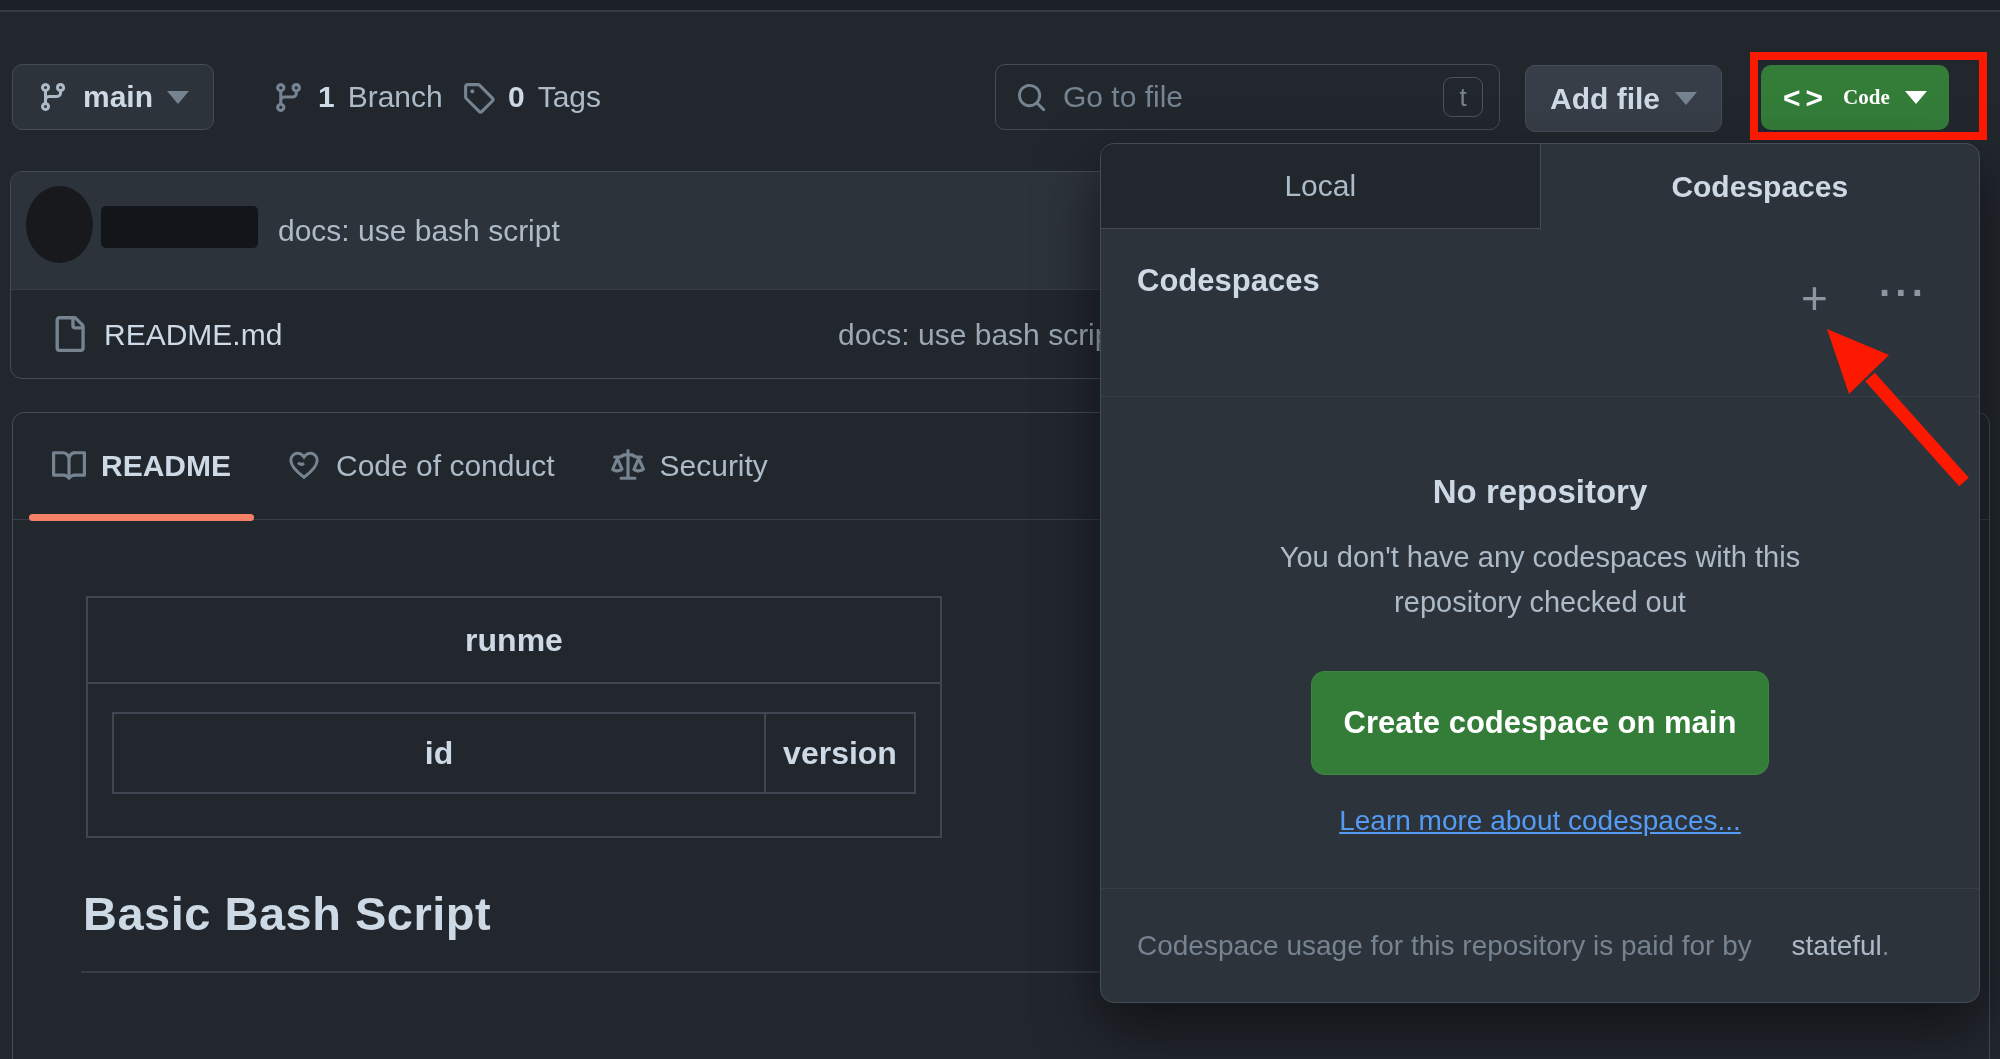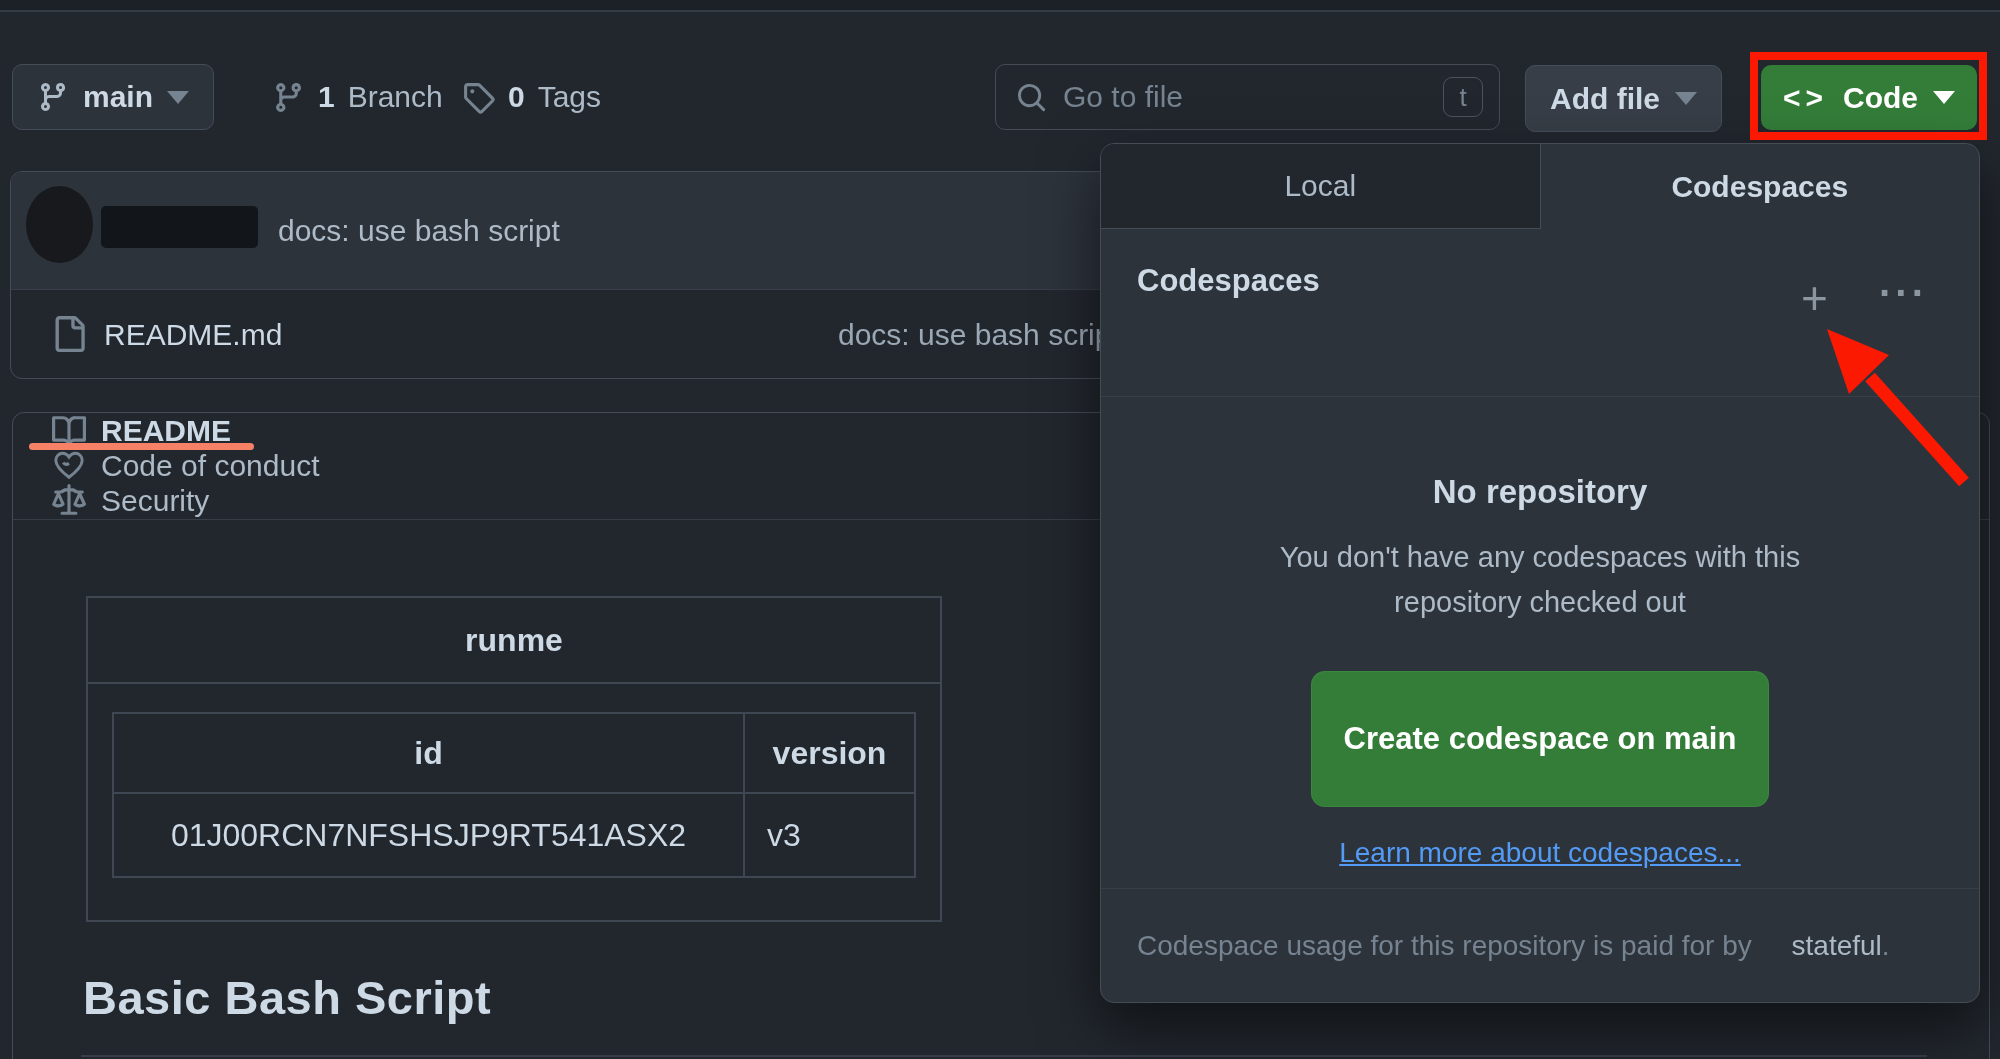--- a/index.html
+++ b/index.html
@@ -36,21 +36,21 @@
   .search-box input::placeholder{color:#768390;}
   .kbd{width:40px;height:40px;box-sizing:border-box;border:1px solid #4a535e;border-radius:9px;
     color:#768390;font-size:26px;display:flex;align-items:center;justify-content:center;}
 
   .addfile-btn{left:1525px;top:65px;height:67px;padding:0 24px;gap:15px;
     background:#373e47;border:1px solid #454e59;}
   .addfile-btn .label{font-size:30px;font-weight:700;color:#cdd9e5;}
 
   .code-btn{left:1761px;top:65px;height:65px;padding:0 22px;gap:15px;background:#347d39;}
   .code-btn .glyph{color:#fff;font-weight:700;font-size:30px;letter-spacing:5px;}
-  .code-btn .label{color:#fff;font-weight:700;font-size:30px;}
+  .code-btn .label{color:#fff;font-weight:700;font-size:21px;font-family:Liberation Serif, serif;}
   .code-btn .caret{border-top-color:#fff;}
 
   .code-highlight{left:1750px;top:52px;width:237px;height:88px;box-sizing:border-box;
     border:8px solid #fb1902;z-index:50;pointer-events:none;}
 
   
   .commit-box{left:10px;top:171px;width:1970px;height:208px;box-sizing:border-box;
     border:1px solid #444c56;border-radius:12px;}
   .commit-head{height:117px;background:#2d333b;border-bottom:1px solid #373e47;
     border-radius:11px 11px 0 0;position:relative;}
@@ -59,22 +59,22 @@
   .commit-msg{left:267px;top:0;height:117px;display:flex;align-items:center;
     font-size:30px;color:#adbac7;cursor:pointer;}
   .file-row{height:89px;position:relative;display:flex;align-items:center;cursor:pointer;}
   .file-row .fname{position:absolute;left:93px;font-size:30px;color:#cdd9e5;}
   .file-row .fmsg{position:absolute;left:827px;font-size:30px;color:#9aa7b4;}
   .file-icon{position:absolute;left:40px;top:24px;}
 
   
   .readme-box{left:12px;top:412px;width:1978px;height:700px;box-sizing:border-box;
     border:1px solid #444c56;border-radius:12px;}
-  .tabs-row{height:106px;border-bottom:1px solid #373e47;display:flex;align-items:flex-start;
-    padding-left:16px;flex-direction:column;}
+  .tabs-row{height:106px;border-bottom:1px solid #373e47;display:flex;align-items:center;
+    padding-left:16px;}
   .tab{height:100%;display:flex;align-items:center;gap:15px;padding:0 23px;margin-right:10px;
     position:relative;font-size:30px;color:#adbac7;cursor:pointer;}
   .tab.active{font-weight:700;color:#cdd9e5;}
   .tab.active::after{content:"";position:absolute;left:0;right:0;bottom:-2px;height:7px;
     background:#f78166;border-radius:4px;}
 
   .md-table{margin:76px 0 0 73px;width:856px;box-sizing:border-box;border:2px solid #3f4852;}
   .md-table .ttl{height:84px;border-bottom:2px solid #3f4852;display:flex;align-items:center;
     justify-content:center;font-size:32px;font-weight:700;color:#cdd9e5;}
   .md-table .bod{padding:28px 24px 42px;}
@@ -100,21 +100,21 @@
   .pop-tab.codespaces{font-weight:700;color:#cdd9e5;border-radius:0 13px 0 0;}
   .pop-header{position:relative;height:168px;box-sizing:border-box;padding:34px 36px 0;
     border-bottom:1px solid #373e47;}
   .pop-title{font-size:31px;font-weight:700;color:#cdd9e5;}
   .pop-subtitle{margin-top:18px;font-size:27px;color:#768390;}
   .icon-btn{position:absolute;color:#8b96a1;cursor:pointer;line-height:1;}
   .plus-btn{left:700px;top:46px;font-size:46px;font-weight:400;}
   .kebab-btn{left:778px;top:44px;font-size:40px;font-weight:700;letter-spacing:3px;}
   .empty-title{margin-top:76px;text-align:center;font-size:33px;font-weight:700;color:#cdd9e5;}
   .empty-desc{width:640px;margin:24px auto 0;text-align:center;font-size:29px;line-height:45px;color:#adbac7;}
-  .create-btn{display:block;margin:46px auto 0;width:458px;height:136px;background:#347d39;
+  .create-btn{display:block;margin:46px auto 0;width:458px;height:104px;background:#347d39;
     border:1px solid rgba(70,149,74,.45);border-radius:14px;color:#fff;font-size:31px;font-weight:700;
     font-family:inherit;cursor:pointer;}
   .learn-more{display:block;margin:30px auto 0;width:max-content;font-size:28px;color:#539bf5;
     text-decoration:underline;cursor:pointer;}
   .pop-footer{position:absolute;left:0;right:0;bottom:0;height:114px;box-sizing:border-box;
     border-top:1px solid #373e47;border-radius:0 0 13px 13px;display:flex;align-items:center;
     padding:0 36px;font-size:28px;color:#768390;}
   .pop-footer .bold{color:#adbac7;font-weight:400;margin-left:32px;}
 
   .annot-arrow{left:0;top:0;z-index:60;pointer-events:none;}
@@ -225,24 +225,20 @@
 
   <div class="md-table">
     <div class="ttl">runme</div>
     <div class="bod">
       <table class="inner">
         <tbody>
             <tr>
           <th class="col-id">id</th>
           <th class="col-ver">version</th>
         </tr>
-        <tr>
-          <td class="cell-id">01J00RCN7NFSHSJP9RT541ASX2</td>
-          <td class="cell-ver">v3</td>
-        </tr>
       </tbody>
         </table>
     </div>
   </div>
 
   <div class="md-h1">Basic Bash Script</div>
   <div class="md-h1-rule"></div>
 </div>
 
 <div class="abs popover">

